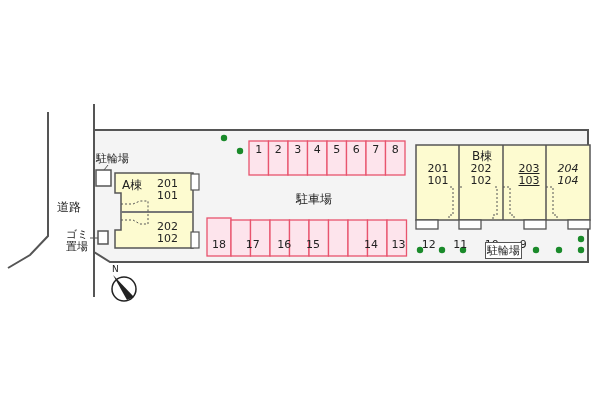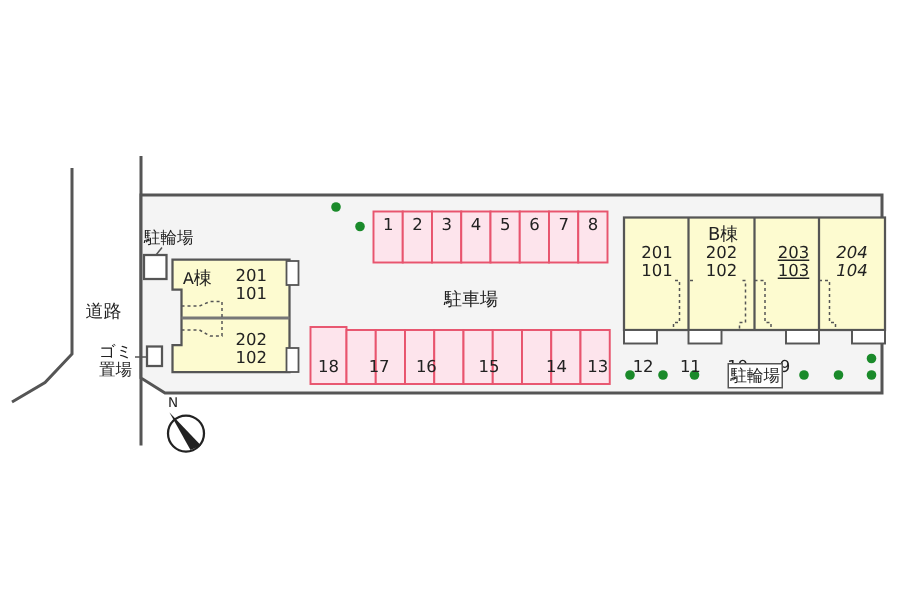--- a/index.html
+++ b/index.html
@@ -97,21 +97,21 @@
 </svg>
 
 <div style="position:absolute;left:57px;top:199px;font-size:12px;">道路</div>
 <div style="position:absolute;left:96px;top:151px;font-size:11px;">駐輪場</div>
 <div style="position:absolute;left:66px;top:229px;font-size:11px;line-height:12px;">
   <div>ゴミ</div>
   <div>置場</div>
 </div>
 <div style="position:absolute;left:112px;top:264px;font-size:9px;">N</div>
 
-<div style="position:absolute;left:122px;top:177px;font-size:12px;font-family:Liberation Mono, monospace;">A棟</div>
+<div style="position:absolute;left:122px;top:177px;font-size:12px;">A棟</div>
 <div style="position:absolute;left:157px;top:178px;font-size:11px;line-height:12px;text-align:left;">
   <div>201</div>
   <div>101</div>
 </div>
 <div style="position:absolute;left:157px;top:221px;font-size:11px;line-height:12px;">
   <div>202</div>
   <div>102</div>
 </div>
 
 <div style="position:absolute;left:296px;top:191px;font-size:12px;">駐車場</div>
@@ -124,21 +124,21 @@
   <span style="width:19.5px;text-align:center">5</span>
   <span style="width:19.5px;text-align:center">6</span>
   <span style="width:19.5px;text-align:center">7</span>
   <span style="width:19.5px;text-align:center">8</span>
 </div>
 
 <div style="position:absolute;left:207px;top:238px;display:flex;font-size:11px;gap:12px;">
   <span style="width:24px;text-align:center">18</span>
   <span style="width:19.5px;text-align:center">17</span>
   <span style="width:19.5px;text-align:center">16</span>
-  <span style="width:27px;text-align:right">15</span>
+  <span style="width:27px;text-align:left">15</span>
   <span style="width:33px;text-align:right">14</span>
   <span style="width:17px;text-align:center">13</span>
   <span style="width:19.5px;text-align:center">12</span>
   <span style="width:19.5px;text-align:center">11</span>
   <span style="width:19.5px;text-align:center">10</span>
   <span style="width:19.5px;text-align:center">9</span>
 </div>
 
 <div style="position:absolute;left:472px;top:148px;font-size:12px;">B棟</div>
 <div style="position:absolute;left:418px;top:163px;font-size:11px;line-height:12px;width:40px;text-align:center;">

